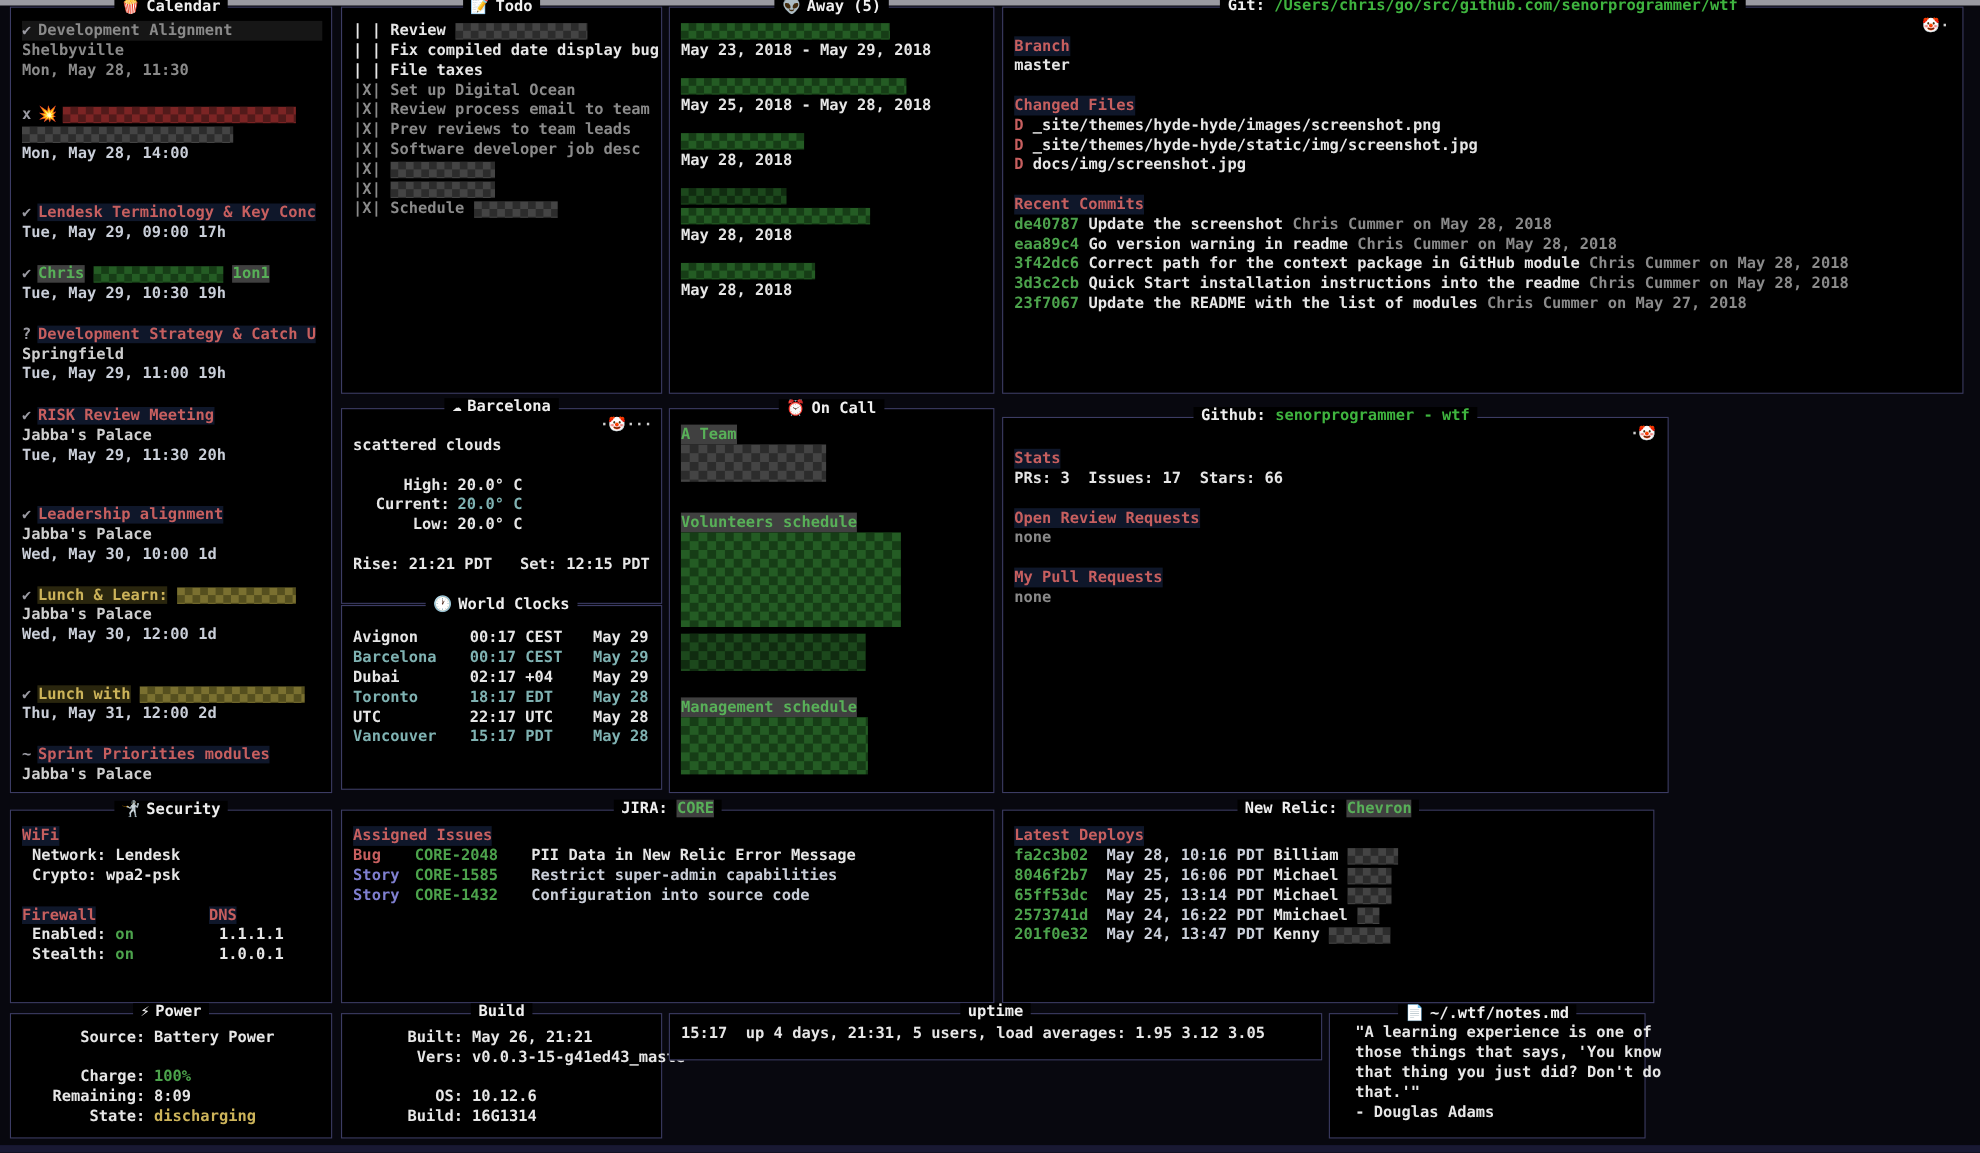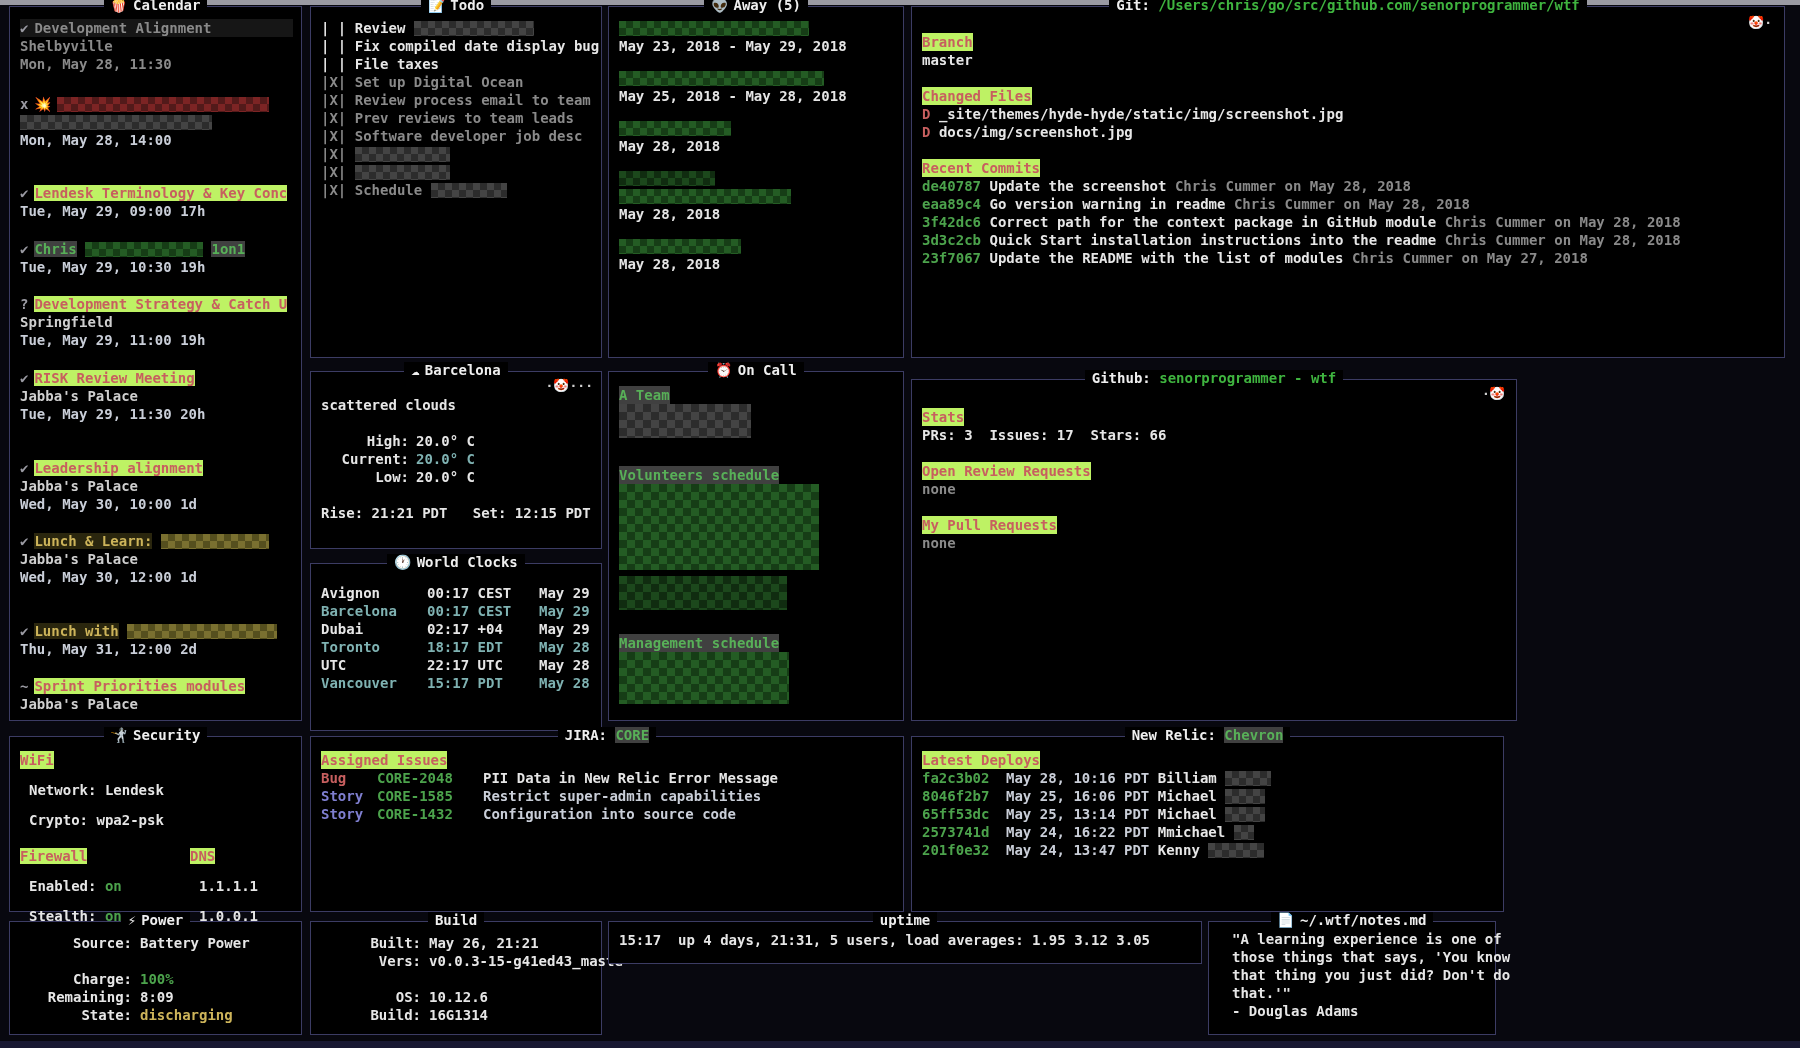--- a/index.html
+++ b/index.html
@@ -6,21 +6,21 @@
     font-family:"DejaVu Sans Mono","Liberation Mono",monospace;font-weight:bold;font-size:14px;color:#e6e6e6;}
   .topbar{position:absolute;top:0;left:0;width:1800px;height:5px;background:#9a9aa2;}
   .botbar{position:absolute;left:0;top:1041px;width:1800px;height:7px;background:#191933;}
   .panel{position:absolute;background:#000;border:1px solid #3c3c64;box-sizing:border-box;}
   .ptitle{position:absolute;top:-10px;left:0;right:0;text-align:center;white-space:nowrap;pointer-events:none;}
   .ptitle > span{background:#000;padding:0 7px;color:#efefef;}
   .body{padding:12px 8px 6px 10px;position:relative;}
   .row{line-height:18px;white-space:nowrap;}
   .pre{white-space:pre;}
   .red{color:#c75f5f;}
-  .hl-red{color:#c75f5f;background:#bef264;}
+  .hl-red{color:#c75f5f;background:#0f172a;}
   .hl-gray{color:#8a8a8a;background:#161616;}
   .hl-green{color:#58b058;background:#404040;}
   .hl-yellow{color:#cdb45a;background:#2a260e;}
   .green{color:#4ca34c;}
   .brgreen{color:#3fb43f;}
   .gray{color:#8a8a8a;}
   .white{color:#e6e6e6;}
   .dim{color:#c9ced8;}
   .loc{color:#cfcfcf;}
   .teal{color:#7fb2b2;}
@@ -32,21 +32,21 @@
   .pxb{display:block;background:conic-gradient(var(--a) 90deg,var(--b) 90deg 180deg,var(--a) 180deg 270deg,var(--b) 270deg) 0 0/16px 16px;}
   .px-red{--a:#521a1a;--b:#7c2424;}
   .px-gray{--a:#2c2c2c;--b:#444;}
   .px-green{--a:#163d16;--b:#245c24;}
   .px-dgreen{--a:#102c10;--b:#1c481c;}
   .px-yellow{--a:#554f1e;--b:#7a7030;}
   .spinner{position:absolute;color:#cfcfcf;font-size:13px;}
   .wl{display:inline-block;width:88px;text-align:right;margin-right:7px;}
   .city{display:inline-block;width:106px;}
   .ctime{display:inline-block;width:112px;}
-  .sec-ind{padding-left:9px;margin-top:12px;}
+  .sec-ind{padding-left:9px;}
   .sec-left{display:inline-block;width:170px;}
   .jtype{display:inline-block;width:56px;}
   .jkey{display:inline-block;width:106px;}
   .nrhash{display:inline-block;width:84px;}
   .plab{display:inline-block;width:112px;text-align:right;margin-right:8px;}
   .blab{display:inline-block;width:100px;text-align:right;margin-right:8px;}
   .gap{margin-top:18px;}
   .icon{margin-right:5px;}
 </style>
 </head>
@@ -150,20 +150,21 @@
   </div>
 </div>
 
 <div class="panel" style="left:911px;top:6px;width:874px;height:352px;">
   <div class="ptitle"><span><span>Git:</span> <span class="brgreen">/Users/chris/go/src/github.com/senorprogrammer/wtf</span></span></div>
   <div class="spinner" style="right:12px;top:8px;">🤡·</div>
   <div class="body" style="padding-top:26px;">
     <div class="row hl-red" style="display:inline-block;">Branch</div>
     <div class="row white">master</div>
     <div class="row gap hl-red" style="display:table;">Changed Files</div>
+    <div class="row"><span class="red">D</span> <span class="white">_site/themes/hyde-hyde/images/screenshot.png</span></div>
     <div class="row"><span class="red">D</span> <span class="white">_site/themes/hyde-hyde/static/img/screenshot.jpg</span></div>
     <div class="row"><span class="red">D</span> <span class="white">docs/img/screenshot.jpg</span></div>
     <div class="row gap hl-red" style="display:table;">Recent Commits</div>
     <div class="row"><span class="green">de40787</span> <span class="white">Update the screenshot</span> <span class="gray">Chris Cummer on May 28, 2018</span></div>
     <div class="row"><span class="green">eaa89c4</span> <span class="white">Go version warning in readme</span> <span class="gray">Chris Cummer on May 28, 2018</span></div>
     <div class="row"><span class="green">3f42dc6</span> <span class="white">Correct path for the context package in GitHub module</span> <span class="gray">Chris Cummer on May 28, 2018</span></div>
     <div class="row"><span class="green">3d3c2cb</span> <span class="white">Quick Start installation instructions into the readme</span> <span class="gray">Chris Cummer on May 28, 2018</span></div>
     <div class="row"><span class="green">23f7067</span> <span class="white">Update the README with the list of modules</span> <span class="gray">Chris Cummer on May 27, 2018</span></div>
   </div>
 </div>
@@ -173,21 +174,21 @@
   <div class="spinner" style="right:8px;top:6px;">·🤡···</div>
   <div class="body" style="padding-top:24px;">
     <div class="row white">scattered clouds</div>
     <div class="row" style="margin-top:18px;"><span class="wl white">High:</span><span class="white">20.0° C</span></div>
     <div class="row"><span class="wl white">Current:</span><span class="teal">20.0° C</span></div>
     <div class="row"><span class="wl white">Low:</span><span class="white">20.0° C</span></div>
     <div class="row pre white" style="margin-top:18px;">Rise: 21:21 PDT   Set: 12:15 PDT</div>
   </div>
 </div>
 
-<div class="panel" style="left:310px;top:563px;width:292px;height:168px;">
+<div class="panel" style="left:310px;top:550px;width:292px;height:168px;">
   <div class="ptitle"><span><span class="icon">🕐</span><span>World Clocks</span></span></div>
   <div class="body" style="padding-top:20px;">
     <div class="row white"><span class="city">Avignon</span><span class="ctime">00:17 CEST</span><span>May 29</span></div>
     <div class="row teal"><span class="city">Barcelona</span><span class="ctime">00:17 CEST</span><span>May 29</span></div>
     <div class="row white"><span class="city">Dubai</span><span class="ctime">02:17 +04</span><span>May 29</span></div>
     <div class="row teal"><span class="city">Toronto</span><span class="ctime">18:17 EDT</span><span>May 28</span></div>
     <div class="row white"><span class="city">UTC</span><span class="ctime">22:17 UTC</span><span>May 28</span></div>
     <div class="row teal"><span class="city">Vancouver</span><span class="ctime">15:17 PDT</span><span>May 28</span></div>
   </div>
 </div>

